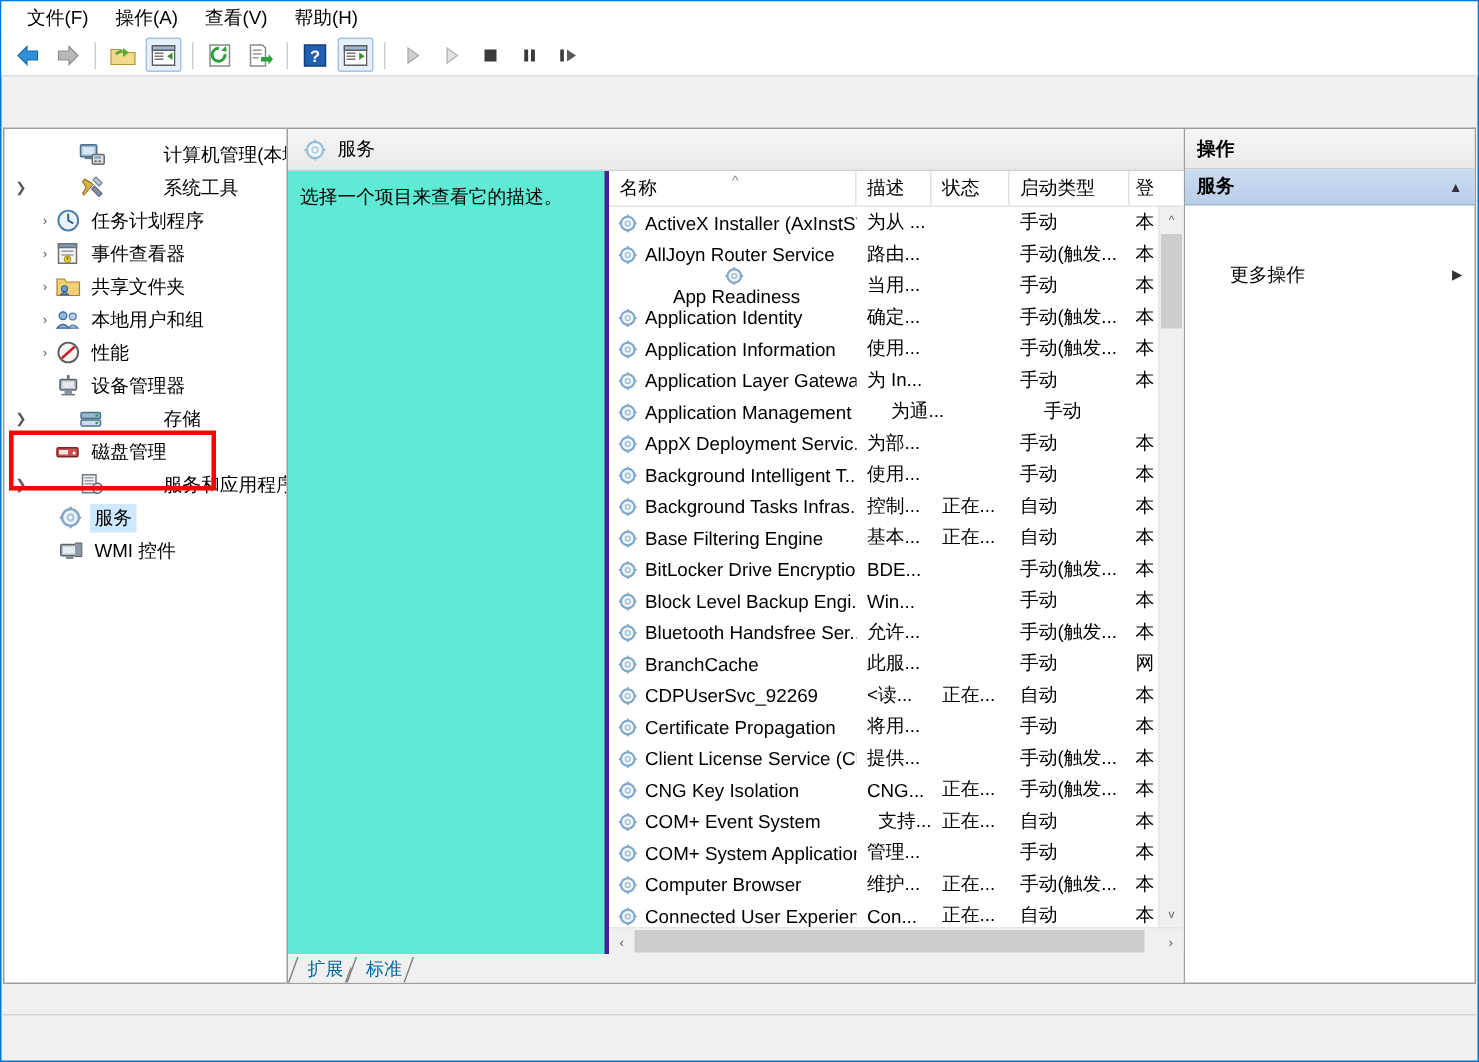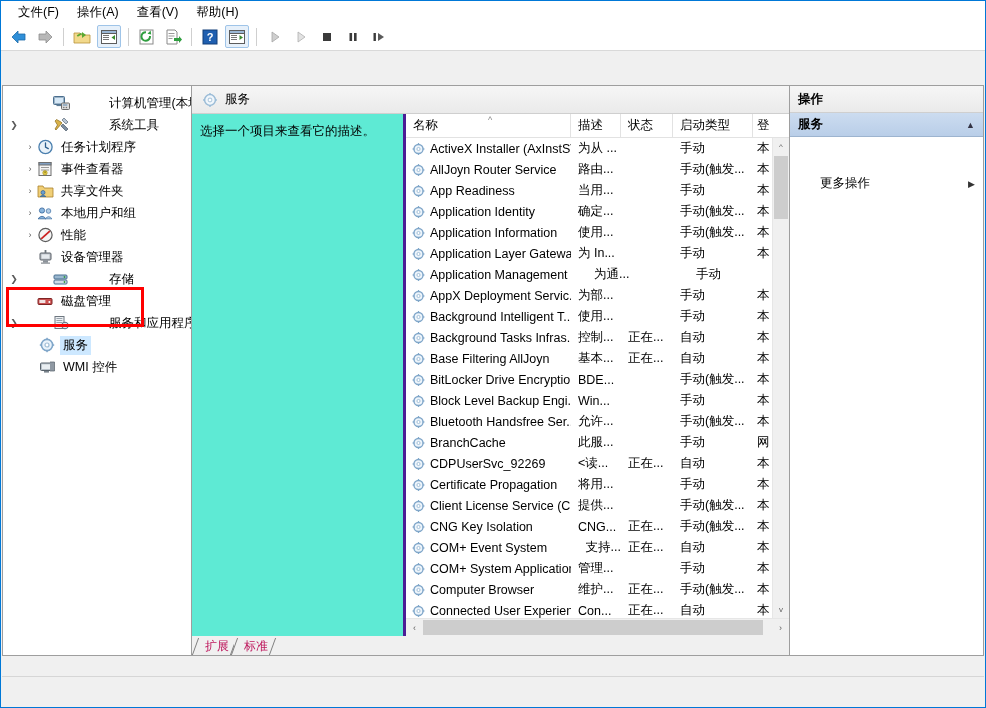--- a/index.html
+++ b/index.html
@@ -107,21 +107,21 @@
   .hscroll{
     height:17px;flex:none;background:#f0f0f0;display:flex;align-items:stretch;border-top:1px solid #e6e6e6;
   }
   .hs-btn{width:17px;display:flex;align-items:center;justify-content:center;font-size:9px;color:#606060;}
   .hs-track{flex:1;position:relative;}
   .hs-thumb{position:absolute;left:0;top:1px;bottom:1px;width:340px;background:#cdcdcd;}
   
   .tabs{height:19px;display:flex;align-items:flex-end;padding-left:3px;background:#f0f0f0;flex:none;}
   .tab{
     position:relative;height:17px;line-height:17px;font-size:12px;padding:0 5px 0 10px;
-    background:#f0f0f0;color:#be185d;font-family:Liberation Serif, serif;
+    background:#f0f0f0;color:#0369a1;font-family:Liberation Serif, serif;
   }
   .tab .slashL{position:absolute;left:0px;top:0;width:10px;height:17px;border-left:1px solid #808080;transform:skewX(-20deg);}
   .tab .slashR{position:absolute;right:0px;top:0;width:1px;height:17px;background:#808080;transform:skewX(-20deg);}
   .tab.active{background:#f0f0f0;font-weight:normal;}
   
   .act-pane{
     width:194px;flex:none;background:#fff;border:1px solid #9e9e9e;border-left:none;
     box-sizing:border-box;display:flex;flex-direction:column;
   }
   .act-title{
@@ -512,21 +512,21 @@
                       </svg>
                     </span>
                     <span class="nm">AllJoyn Router Service</span>
                   </div>
                   <div class="cell" style="width: 50px;">路由...</div>
                   <div class="cell" style="width: 52px;"></div>
                   <div class="cell" style="width: 80px;">手动(触发...</div>
                   <div class="cell" style="width: 20px; padding-left: 4px;">本</div>
                 </div>
                 <div class="row">
-                  <div class="cell name" style="width: 165px;">
+                  <div class="cell name" style="width: 165px; flex-direction: column;">
                     <span class="svc-icon">
                       <svg width="15" height="14" viewBox="0 0 16 16">
                         <circle cx="8" cy="8" r="5.2" fill="#eef5fb" stroke="#7fa6c9" stroke-width="1.6"></circle>
                         <circle cx="8" cy="8" r="1.8" fill="#fff" stroke="#9fbdd6" stroke-width="1.1"></circle>
                         <rect x="7.3" y="1.2" width="1.4" height="1.9" fill="#7fa6c9"></rect>
                         <rect x="7.3" y="12.9" width="1.4" height="1.9" fill="#7fa6c9"></rect>
                         <rect x="1.2" y="7.3" width="1.9" height="1.4" fill="#7fa6c9"></rect>
                         <rect x="12.9" y="7.3" width="1.9" height="1.4" fill="#7fa6c9"></rect>
                       </svg>
                     </span>
@@ -675,21 +675,21 @@
                     <span class="svc-icon">
                       <svg width="15" height="14" viewBox="0 0 16 16">
                         <circle cx="8" cy="8" r="5.2" fill="#eef5fb" stroke="#7fa6c9" stroke-width="1.6"></circle>
                         <circle cx="8" cy="8" r="1.8" fill="#fff" stroke="#9fbdd6" stroke-width="1.1"></circle>
                         <rect x="7.3" y="1.2" width="1.4" height="1.9" fill="#7fa6c9"></rect>
                         <rect x="7.3" y="12.9" width="1.4" height="1.9" fill="#7fa6c9"></rect>
                         <rect x="1.2" y="7.3" width="1.9" height="1.4" fill="#7fa6c9"></rect>
                         <rect x="12.9" y="7.3" width="1.9" height="1.4" fill="#7fa6c9"></rect>
                       </svg>
                     </span>
-                    <span class="nm">Base Filtering AllJoyn</span>
+                    <span class="nm">Base Filtering Engine</span>
                   </div>
                   <div class="cell" style="width: 50px;">基本...</div>
                   <div class="cell" style="width: 52px;">正在...</div>
                   <div class="cell" style="width: 80px;">自动</div>
                   <div class="cell" style="width: 20px; padding-left: 4px;">本</div>
                 </div>
                 <div class="row">
                   <div class="cell name" style="width: 165px;">
                     <span class="svc-icon">
                       <svg width="15" height="14" viewBox="0 0 16 16">

